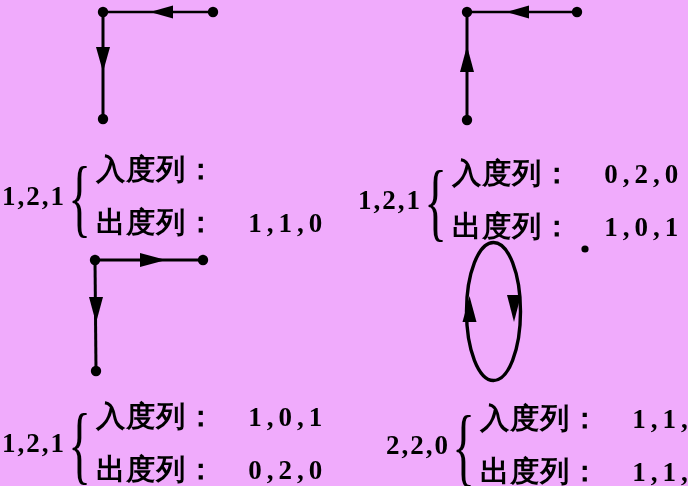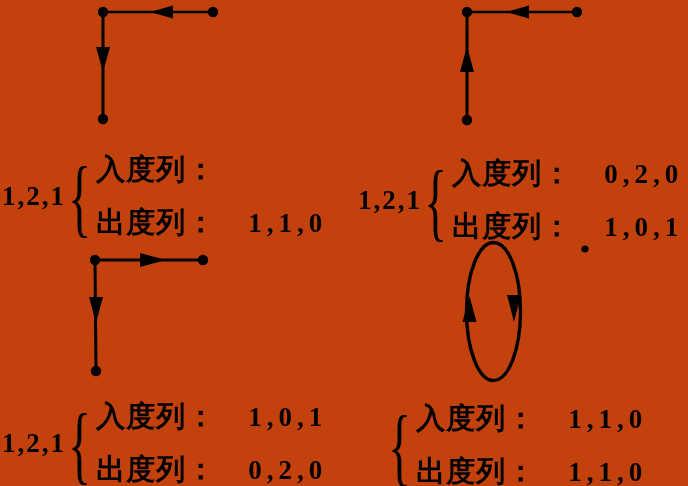--- a/index.html
+++ b/index.html
@@ -1,20 +1,20 @@
 <!DOCTYPE html>
 <html><head>
 <meta charset="utf-8">
 <style>
   html, body { margin: 0; padding: 0; background: #ffffff; }
   .canvas {
     position: relative;
     width: 688px;
     height: 486px;
-    background: #c2410c;
+    background: #f0abfc;
     overflow: hidden;
     font-family: "Liberation Serif", "DejaVu Serif", serif;
     color: #000000;
   }
   .g { position: absolute; }
   .g1 { left: 60px;  top: 0; }
   .g2 { left: 420px; top: 0; }
   .g3 { left: 60px;  top: 245px; }
   .g4 { left: 420px; top: 235px; }
 
@@ -142,20 +142,21 @@
         <span class="vals">1,0,1</span>
       </div>
       <div class="line">
         <span class="cjk">出度列：</span>
         <span class="vals">0,2,0</span>
       </div>
     </div>
   </div>
 
   <div class="label-block lb4">
+    <span class="degree">2,2,0</span>
     <span class="brace">{</span>
     <div class="lines">
       <div class="line">
         <span class="cjk">入度列：</span>
         <span class="vals">1,1,0</span>
       </div>
       <div class="line">
         <span class="cjk">出度列：</span>
         <span class="vals">1,1,0</span>
       </div>

